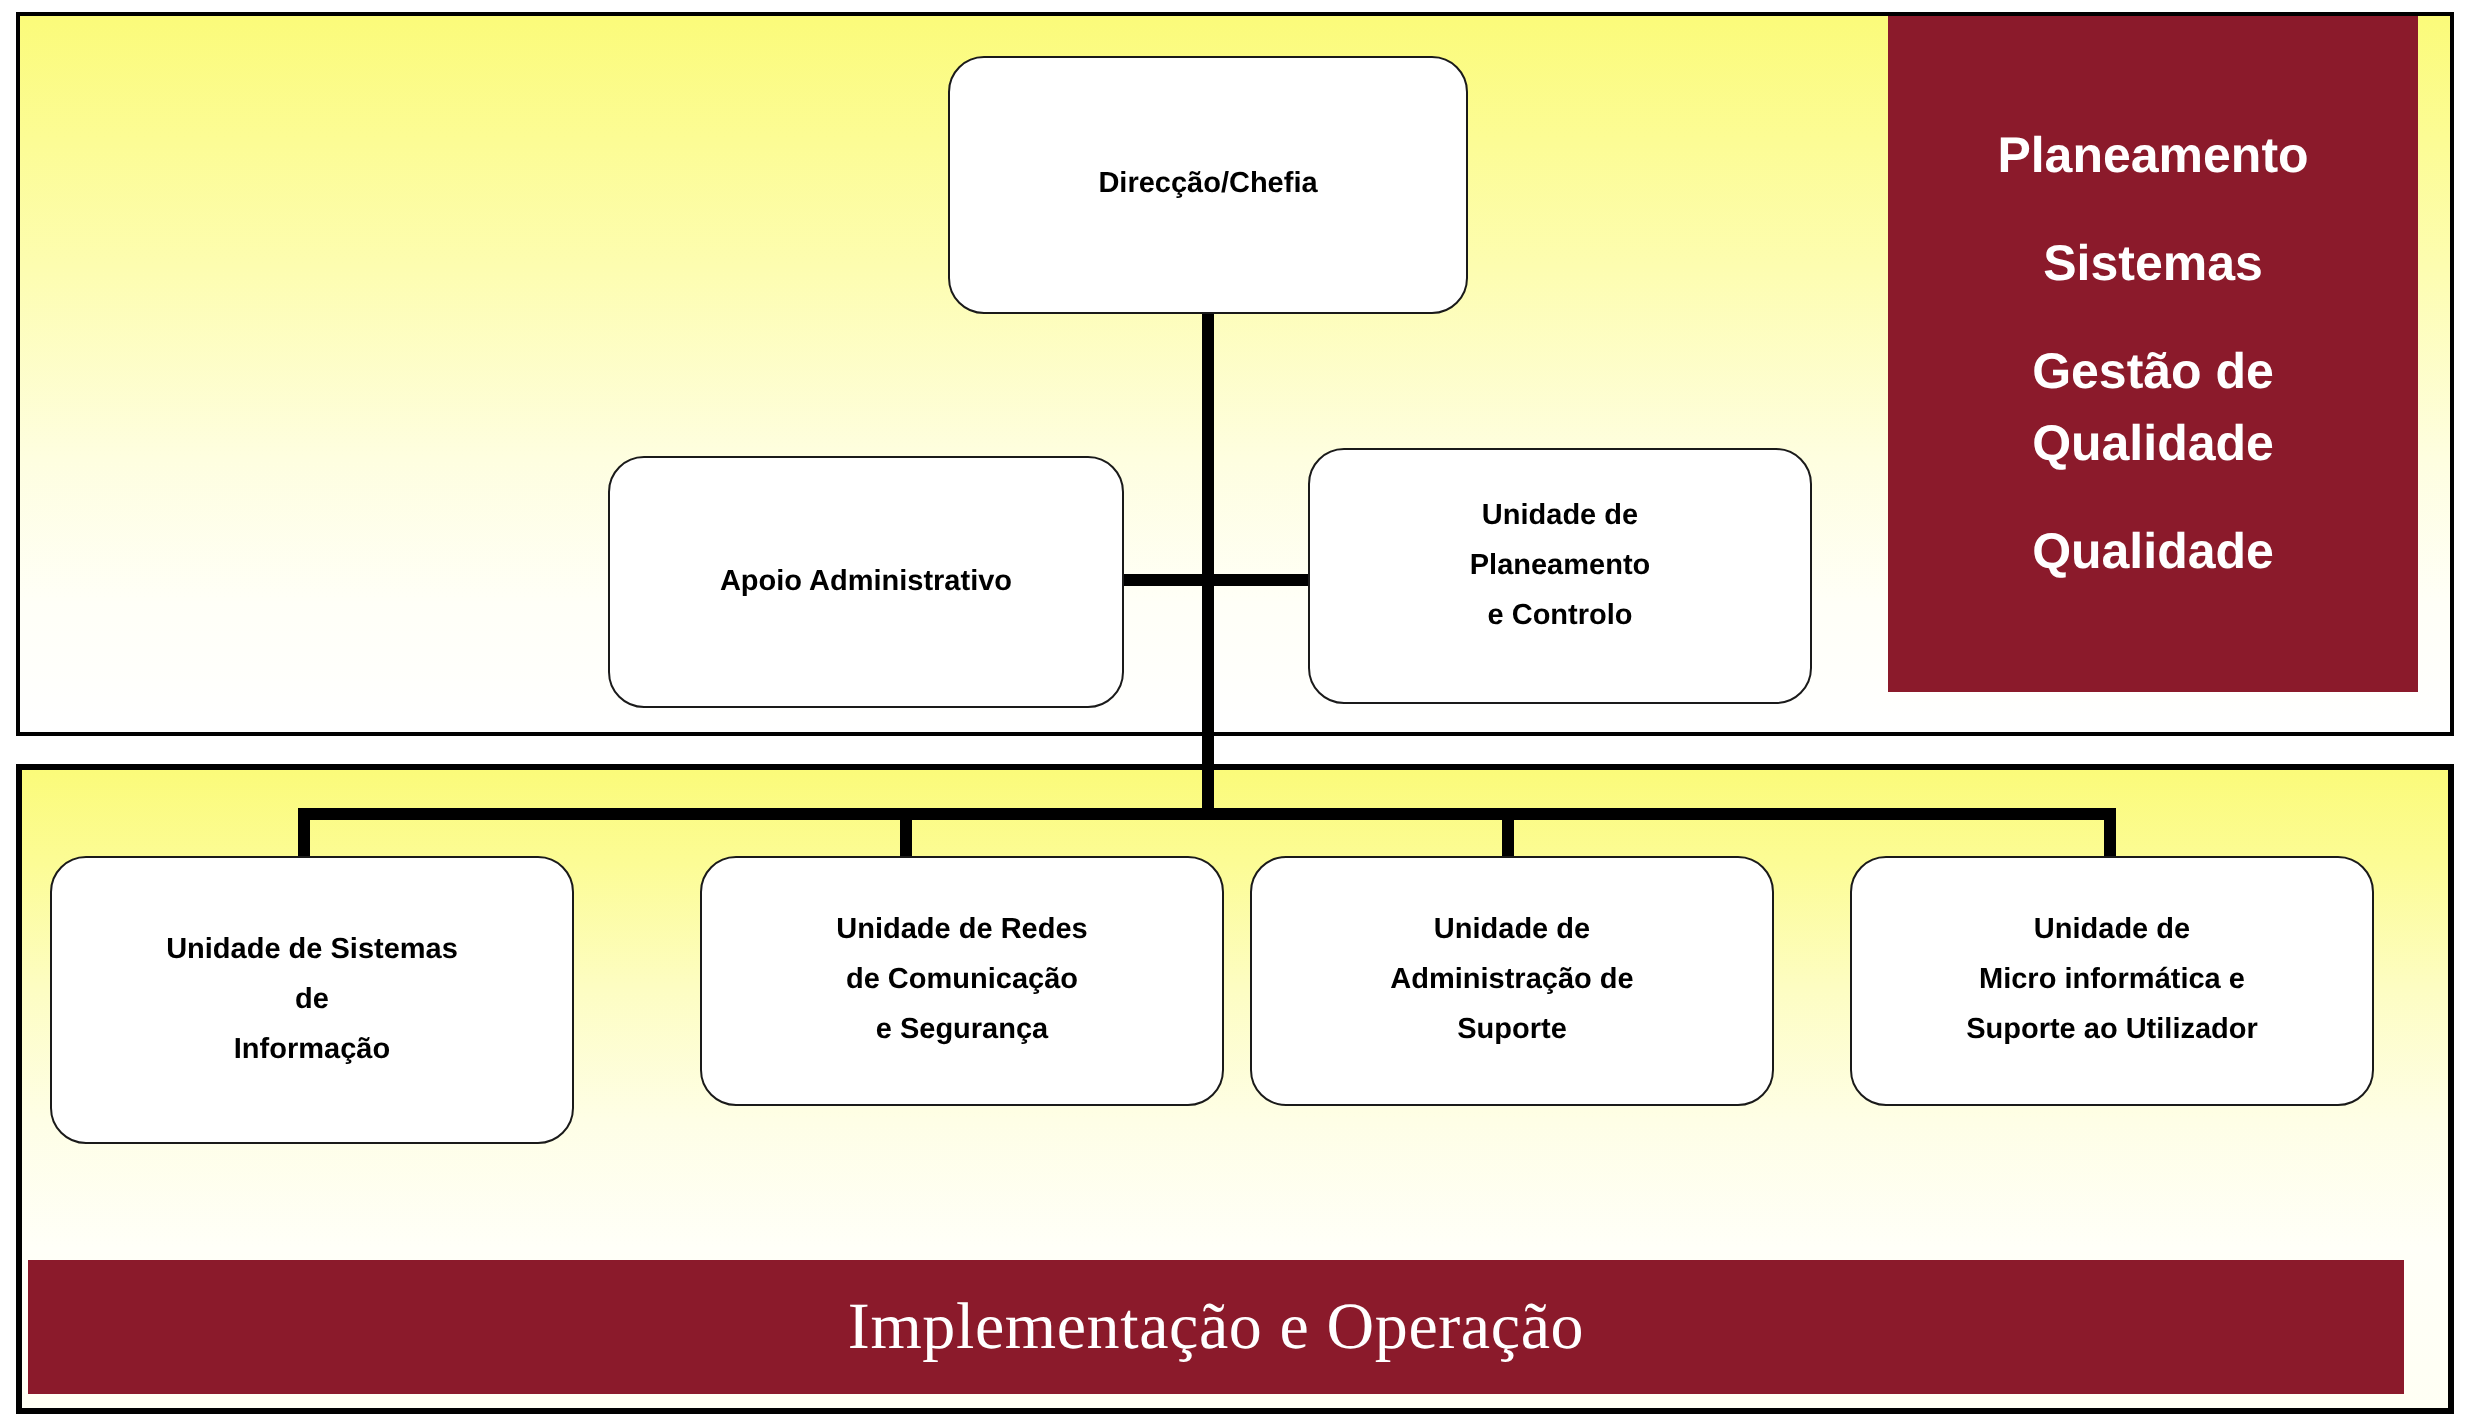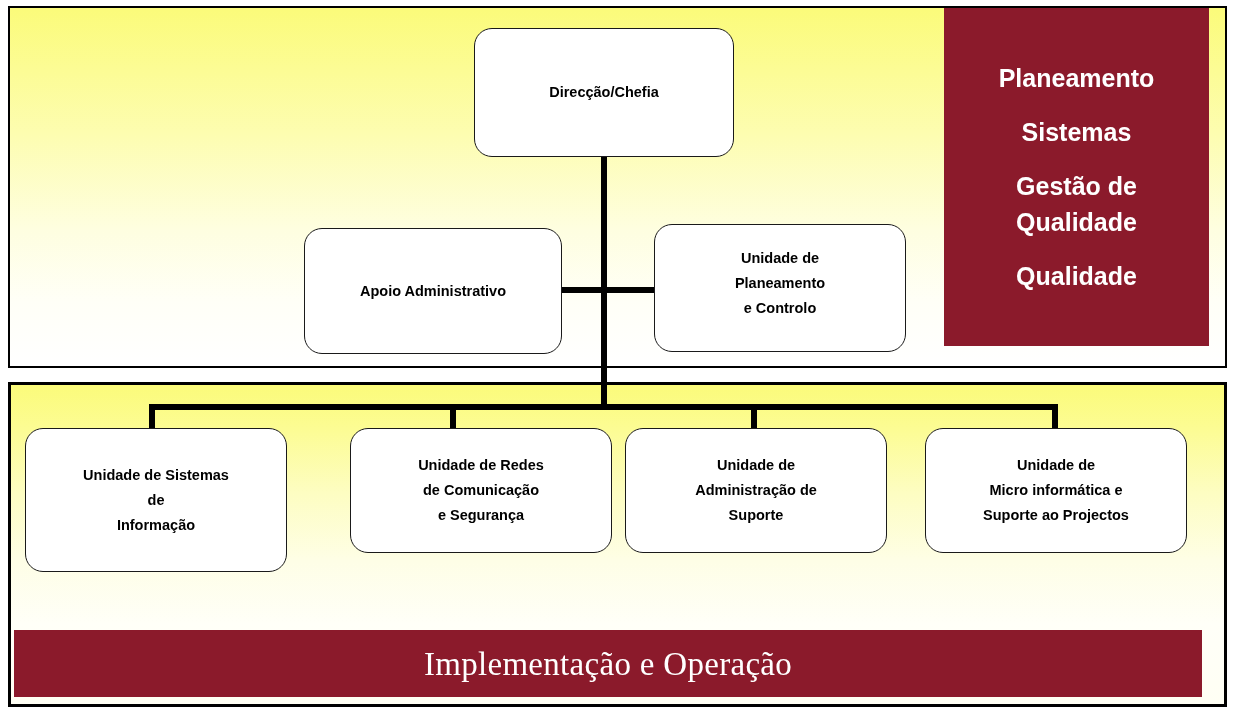--- a/index.html
+++ b/index.html
@@ -175,21 +175,21 @@
       <span class="nline">Unidade de</span>
       <span class="nline">Administração de</span>
       <span class="nline">Suporte</span>
     </span>
   </div>
 
   <div class="node vcenter" style="left:925px; top:428px; width:262px; height:125px;">
     <span class="nlines">
       <span class="nline">Unidade de</span>
       <span class="nline">Micro informática e</span>
-      <span class="nline">Suporte ao Projectos</span>
+      <span class="nline">Suporte ao Utilizador</span>
     </span>
   </div>
 
   <div id="side-panel" class="redblock">
     <span class="sitem">
       <span class="sline">Planeamento</span>
     </span>
     <span class="sitem">
       <span class="sline">Sistemas</span>
     </span>

